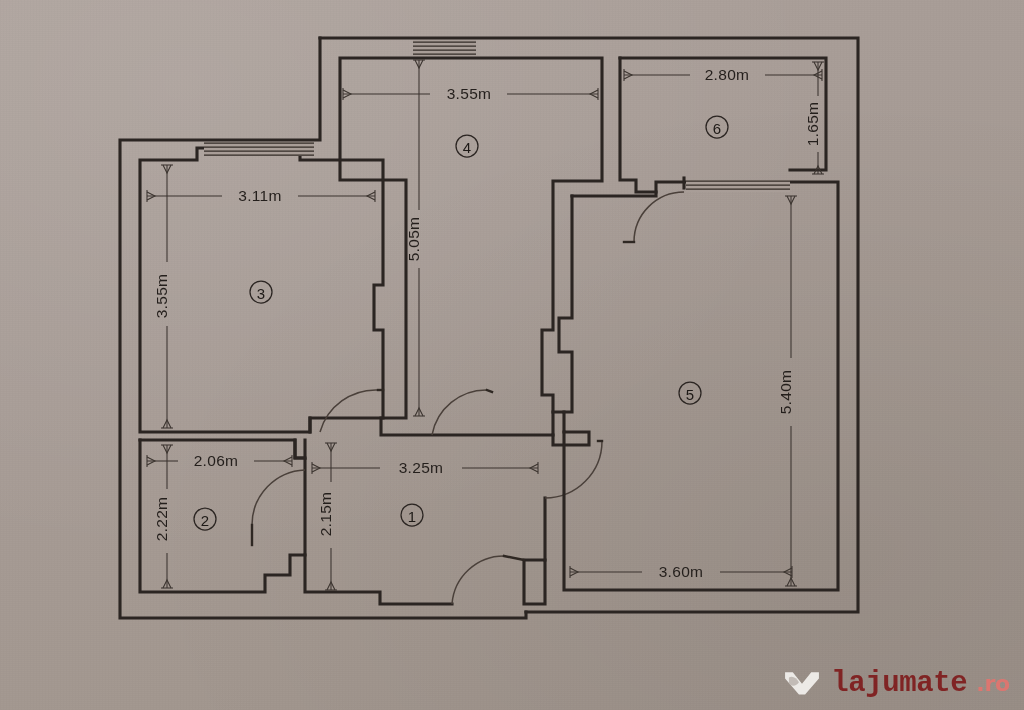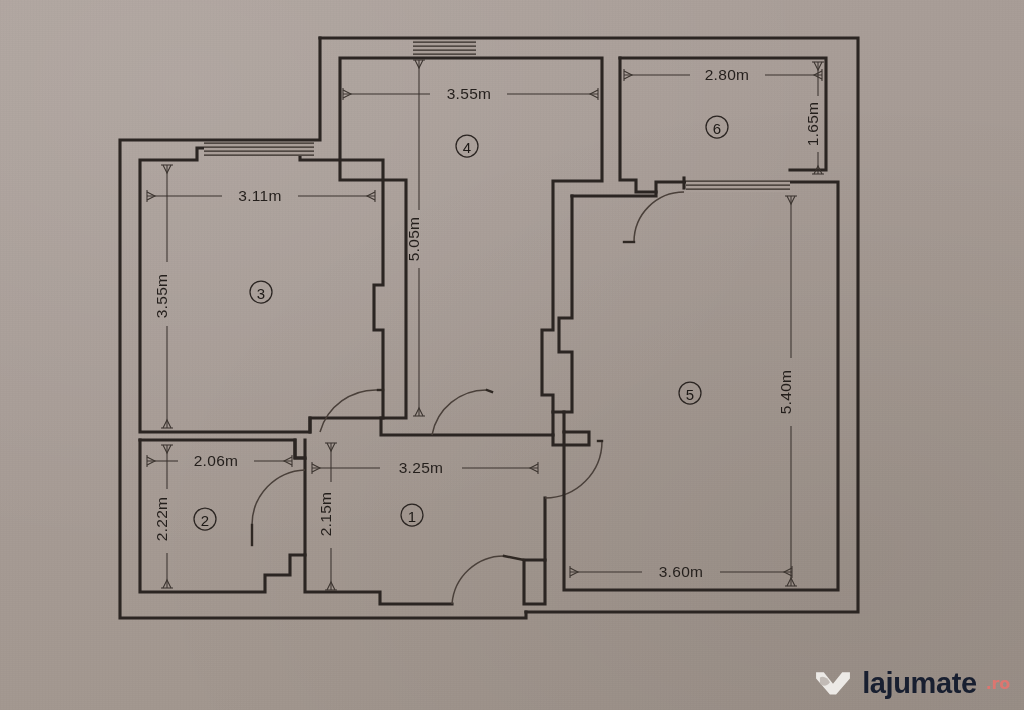--- a/index.html
+++ b/index.html
@@ -48,27 +48,27 @@
   }
   .room-circle{fill:none;stroke:#2b2522;stroke-width:1.25;}
   
   #watermark{
     position:absolute;right:14px;bottom:12px;
     display:flex;align-items:center;gap:9px;
     opacity:.93;pointer-events:none;
   }
   #watermark .wm-logo{width:40px;height:30px;display:block;}
   #watermark .wm-text{
-    font-family:Liberation Sans, sans-serif;
-    font-size:29px;font-weight:bold;color:#0f172a;letter-spacing:-0.4px;
+    font-family:Liberation Mono, monospace;
+    font-size:29px;font-weight:bold;color:#7f1d1d;letter-spacing:-0.4px;
     line-height:1;
   }
   #watermark .wm-tld{
     font-family:"DejaVu Sans", sans-serif;
-    font-size:16px;font-weight:bold;color:#e2756f;letter-spacing:-.2px;
+    font-size:22px;font-weight:bold;color:#e2756f;letter-spacing:-.2px;
   }
 </style>
 </head>
 <body>
 
 <div id="plan-root">
 
   <div class="paper-texture"></div>
   <div class="grain"></div>
 

